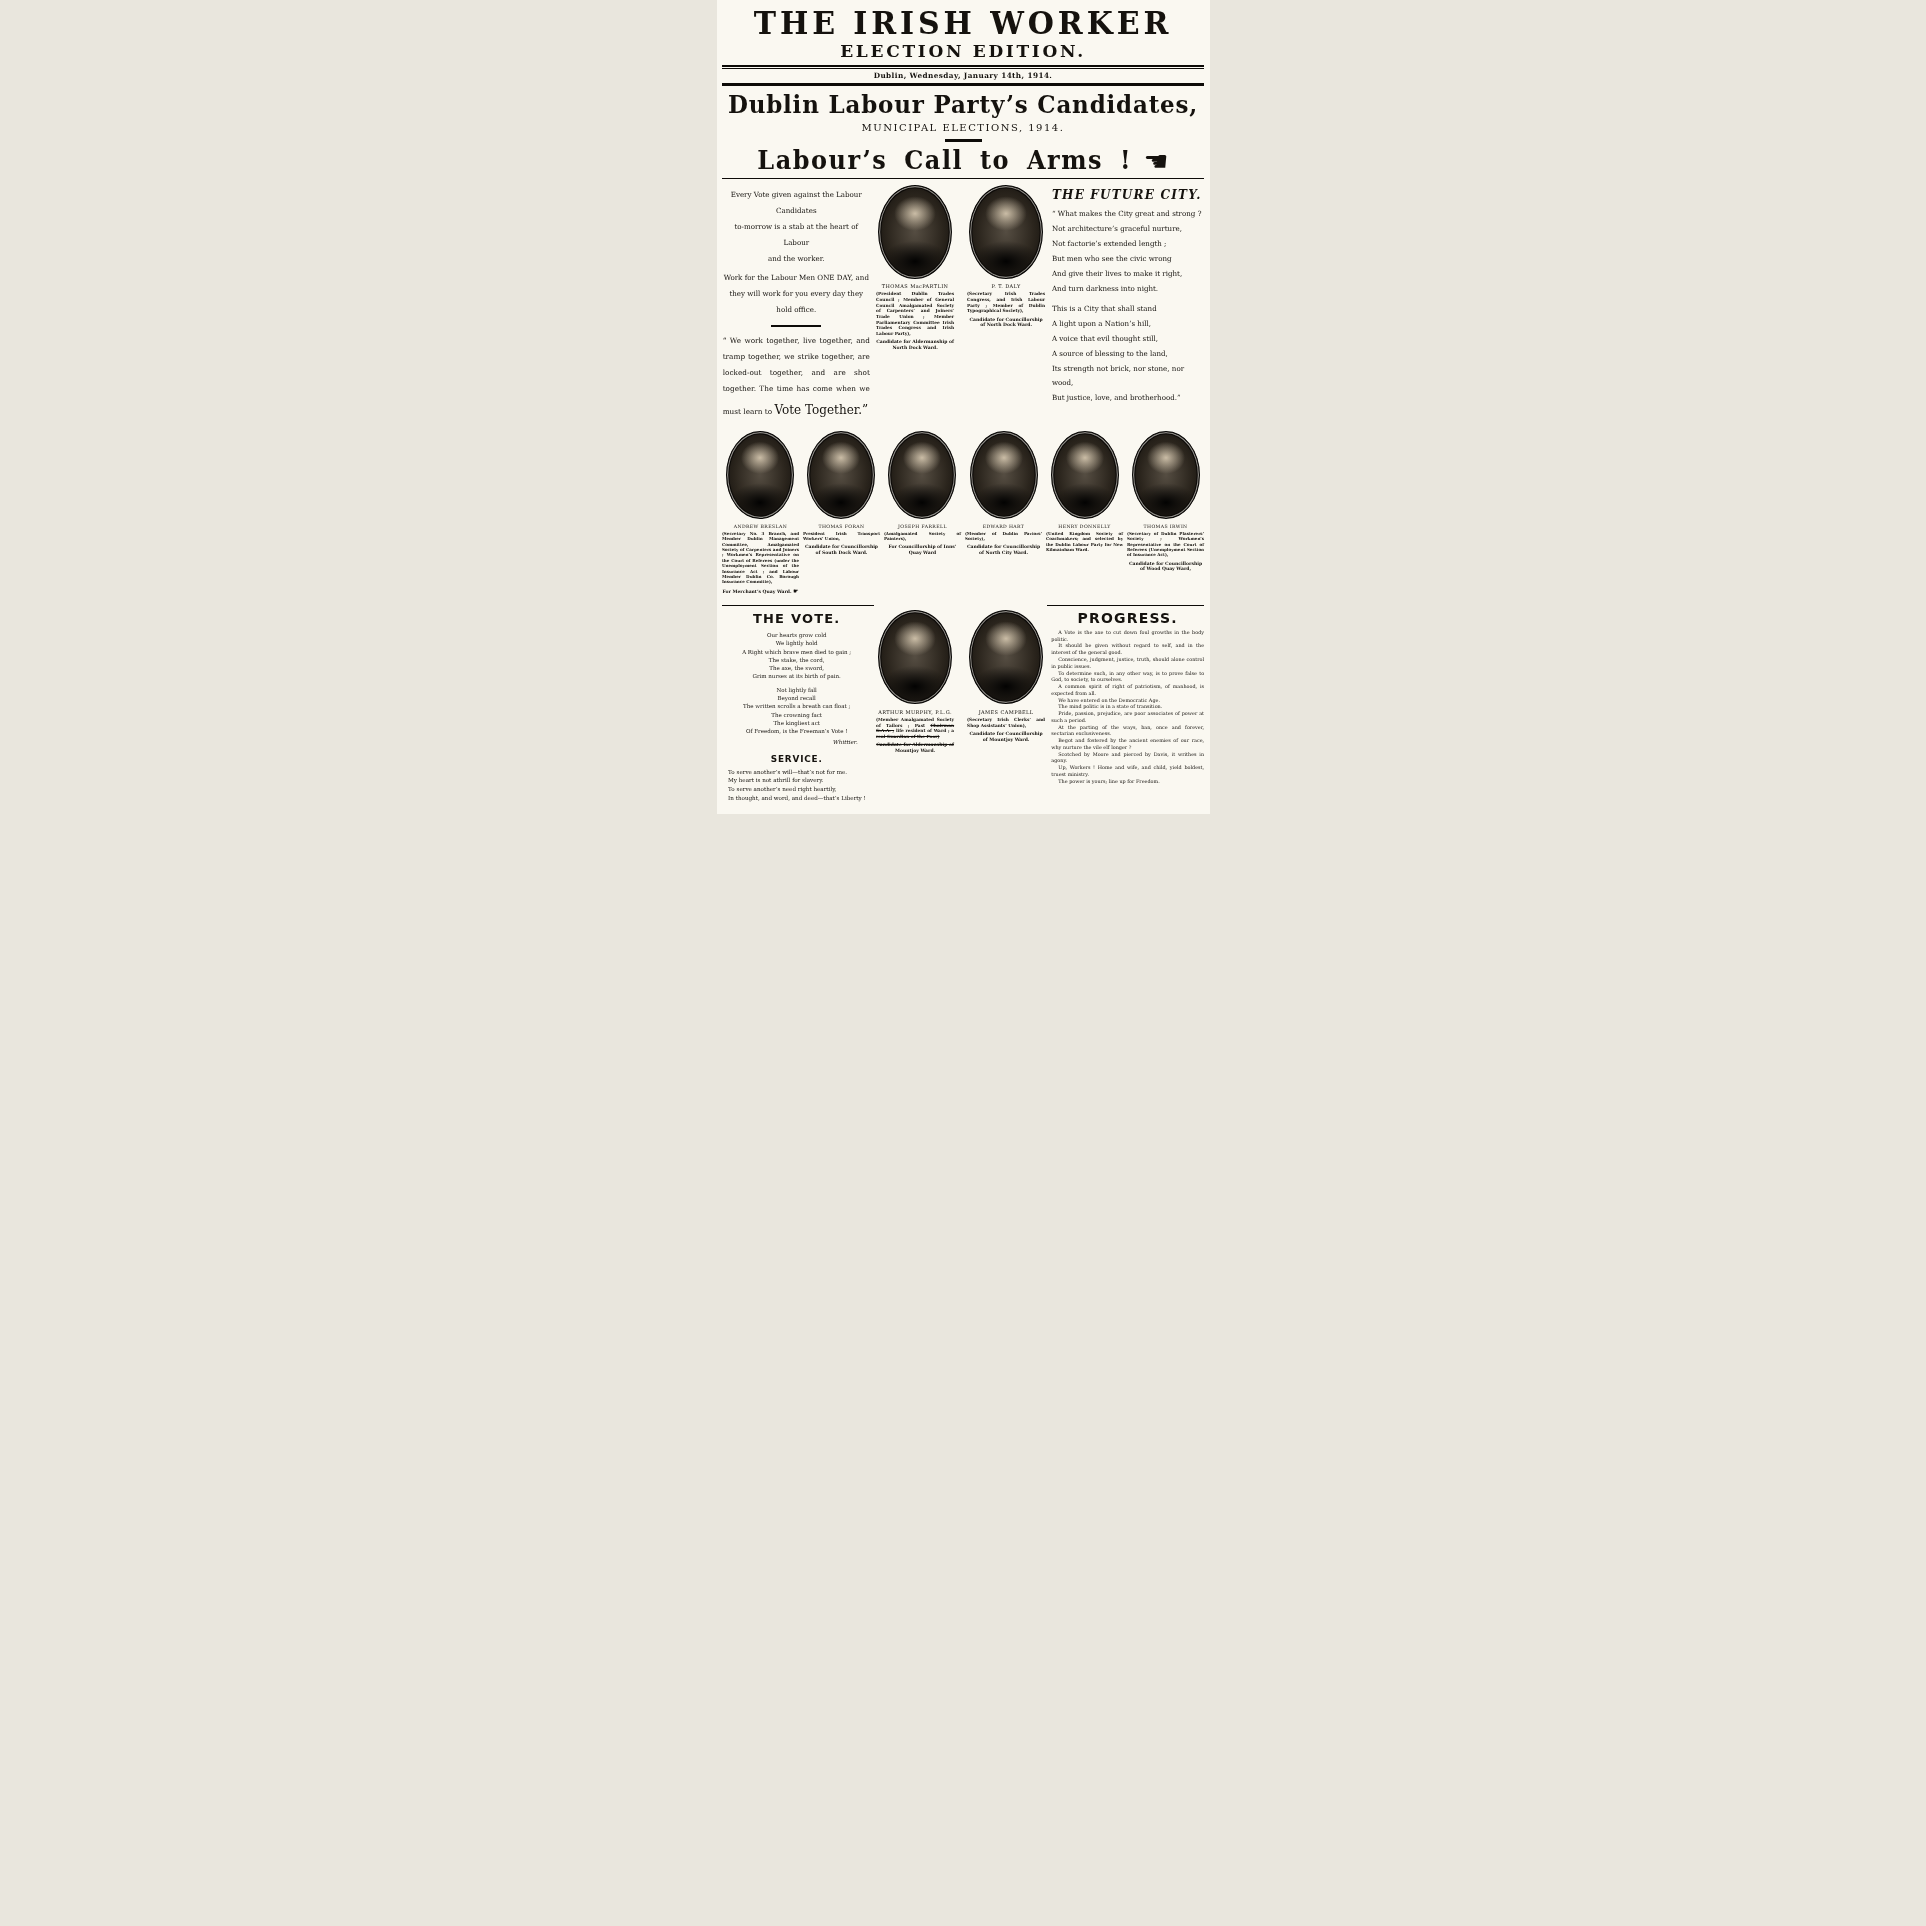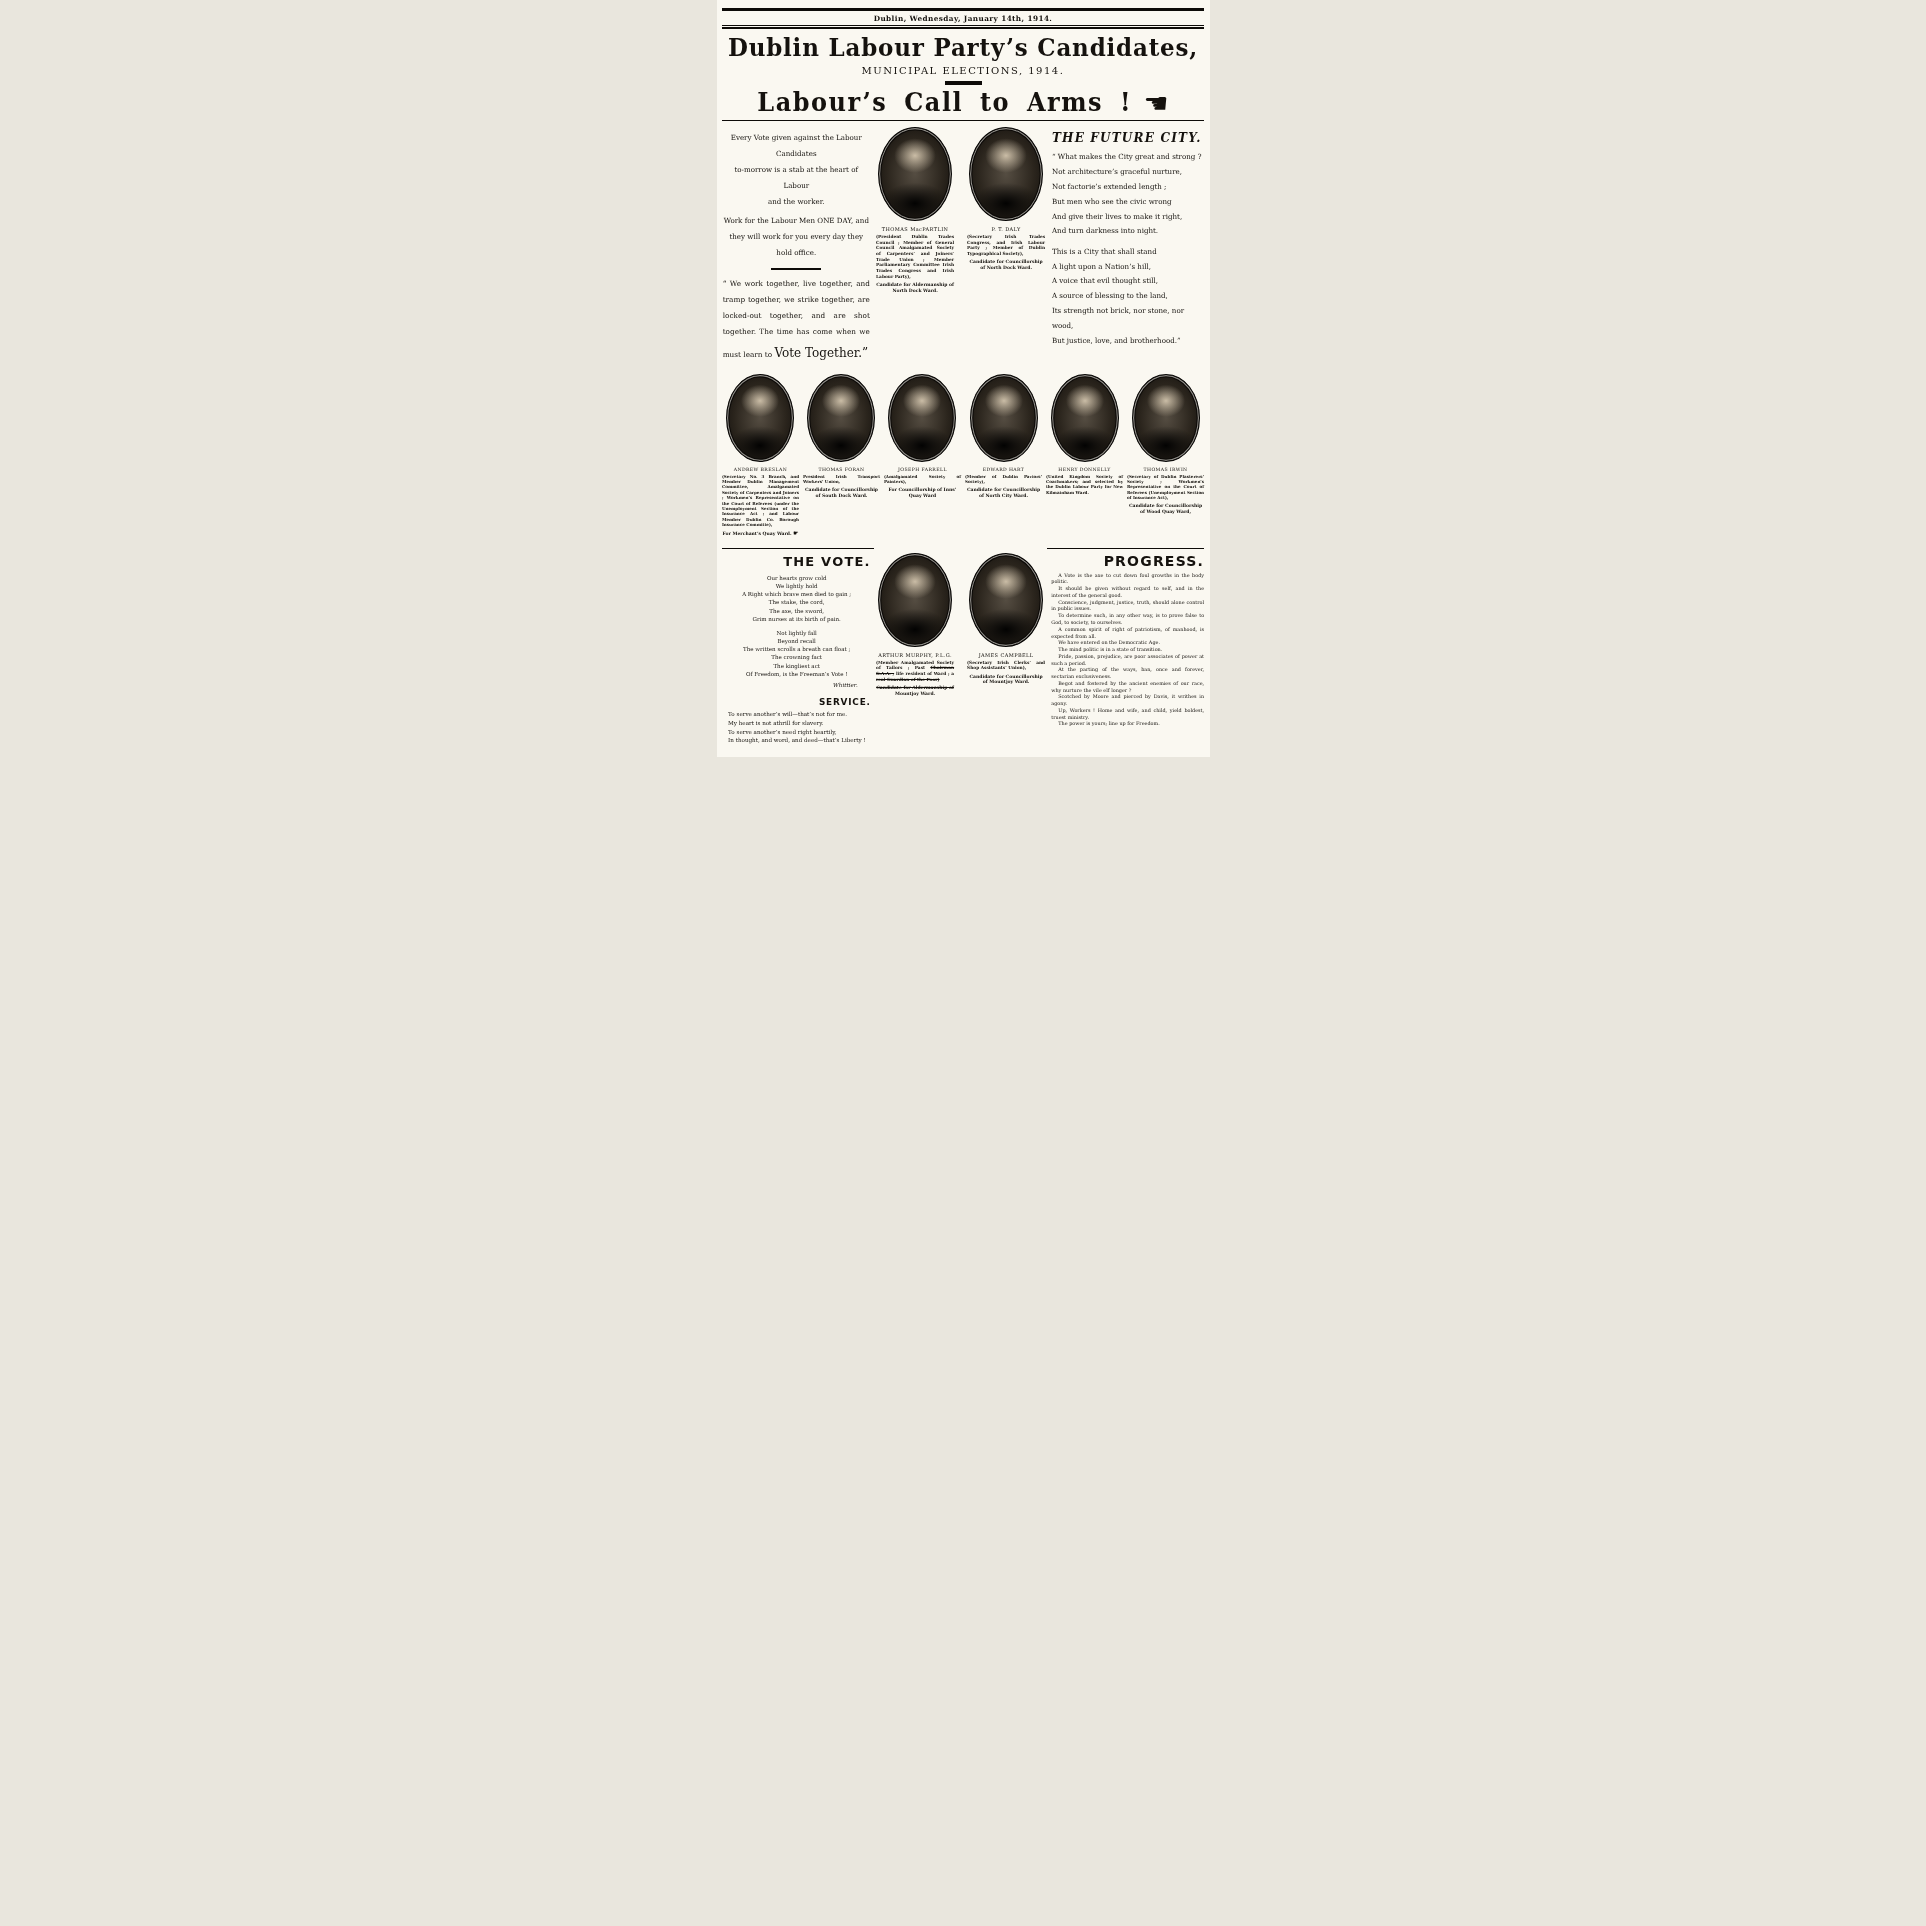--- a/index.html
+++ b/index.html
@@ -94,38 +94,42 @@
   .cand-row { display:flex; justify-content:space-between; gap:3.1px; margin-top:7.7px; }
   .cand-col { width:16%; display:flex; flex-direction:column; align-items:center; }
   .cand-col .caption-desc { font-size:4.1px; }
   .cand-col .caption-name { font-size:4.6px; }
   
   .bottom-section { display:flex; margin-top:10px; }
   .bottom-left { width:31.5%; border-top:1.5px solid #0d0b08; padding:3.1px 3.1px 0 0.8px; box-sizing:border-box; }
   .bottom-mid  { width:36%; padding:5.4px 2.3px 0 2.3px; box-sizing:border-box; }
   .bottom-right{ width:32.5%; border-top:1.5px solid #0d0b08; padding:2.3px 0 0 3.9px; box-sizing:border-box; }
   .vote-title, .progress-title, .service-title {
-    font-family:"DejaVu Sans", sans-serif; font-weight:bold; text-align:right;
+    font-family:"DejaVu Sans", sans-serif; font-weight:bold; text-align:center;
   }
   .vote-title { font-size:13px; letter-spacing:1.2px; margin:2.3px 0 4.6px 0; }
   .vote-poem { text-align:center; font-size:5.5px; line-height:1.5; }
   .whittier { text-align:right; font-style:italic; font-size:5.6px; padding-right:13px; margin-top:3.9px; }
   .service-title { font-size:8.9px; letter-spacing:0.8px; margin:8.5px 0 3.9px 0; }
   .service-poem { font-size:5.6px; line-height:1.55; padding-left:5.4px; }
   .progress-title { font-size:14px; letter-spacing:1.2px; margin:1.5px 0 3.1px 0; }
   .progress-para {
     font-size:4.9px; line-height:1.38; text-align:justify;
     text-indent:7px; margin:0; font-weight:500;
   }
 </style>
 </head>
 <body>
 
 <div class="page">
 
+  <div class="masthead">
+    <div class="masthead-title">THE IRISH WORKER</div>
+    <div class="masthead-sub">ELECTION EDITION.</div>
+  </div>
 
   <div class="dateline-band">
     <div class="rule rule-thick"></div>
     <div class="rule rule-thin"></div>
     <div class="dateline">Dublin, Wednesday, January 14th, 1914.</div>
     <div class="rule rule-thin"></div>
     <div class="rule rule-thick"></div>
   </div>
 
   <div class="headline-main">Dublin Labour Party’s Candidates,</div>

